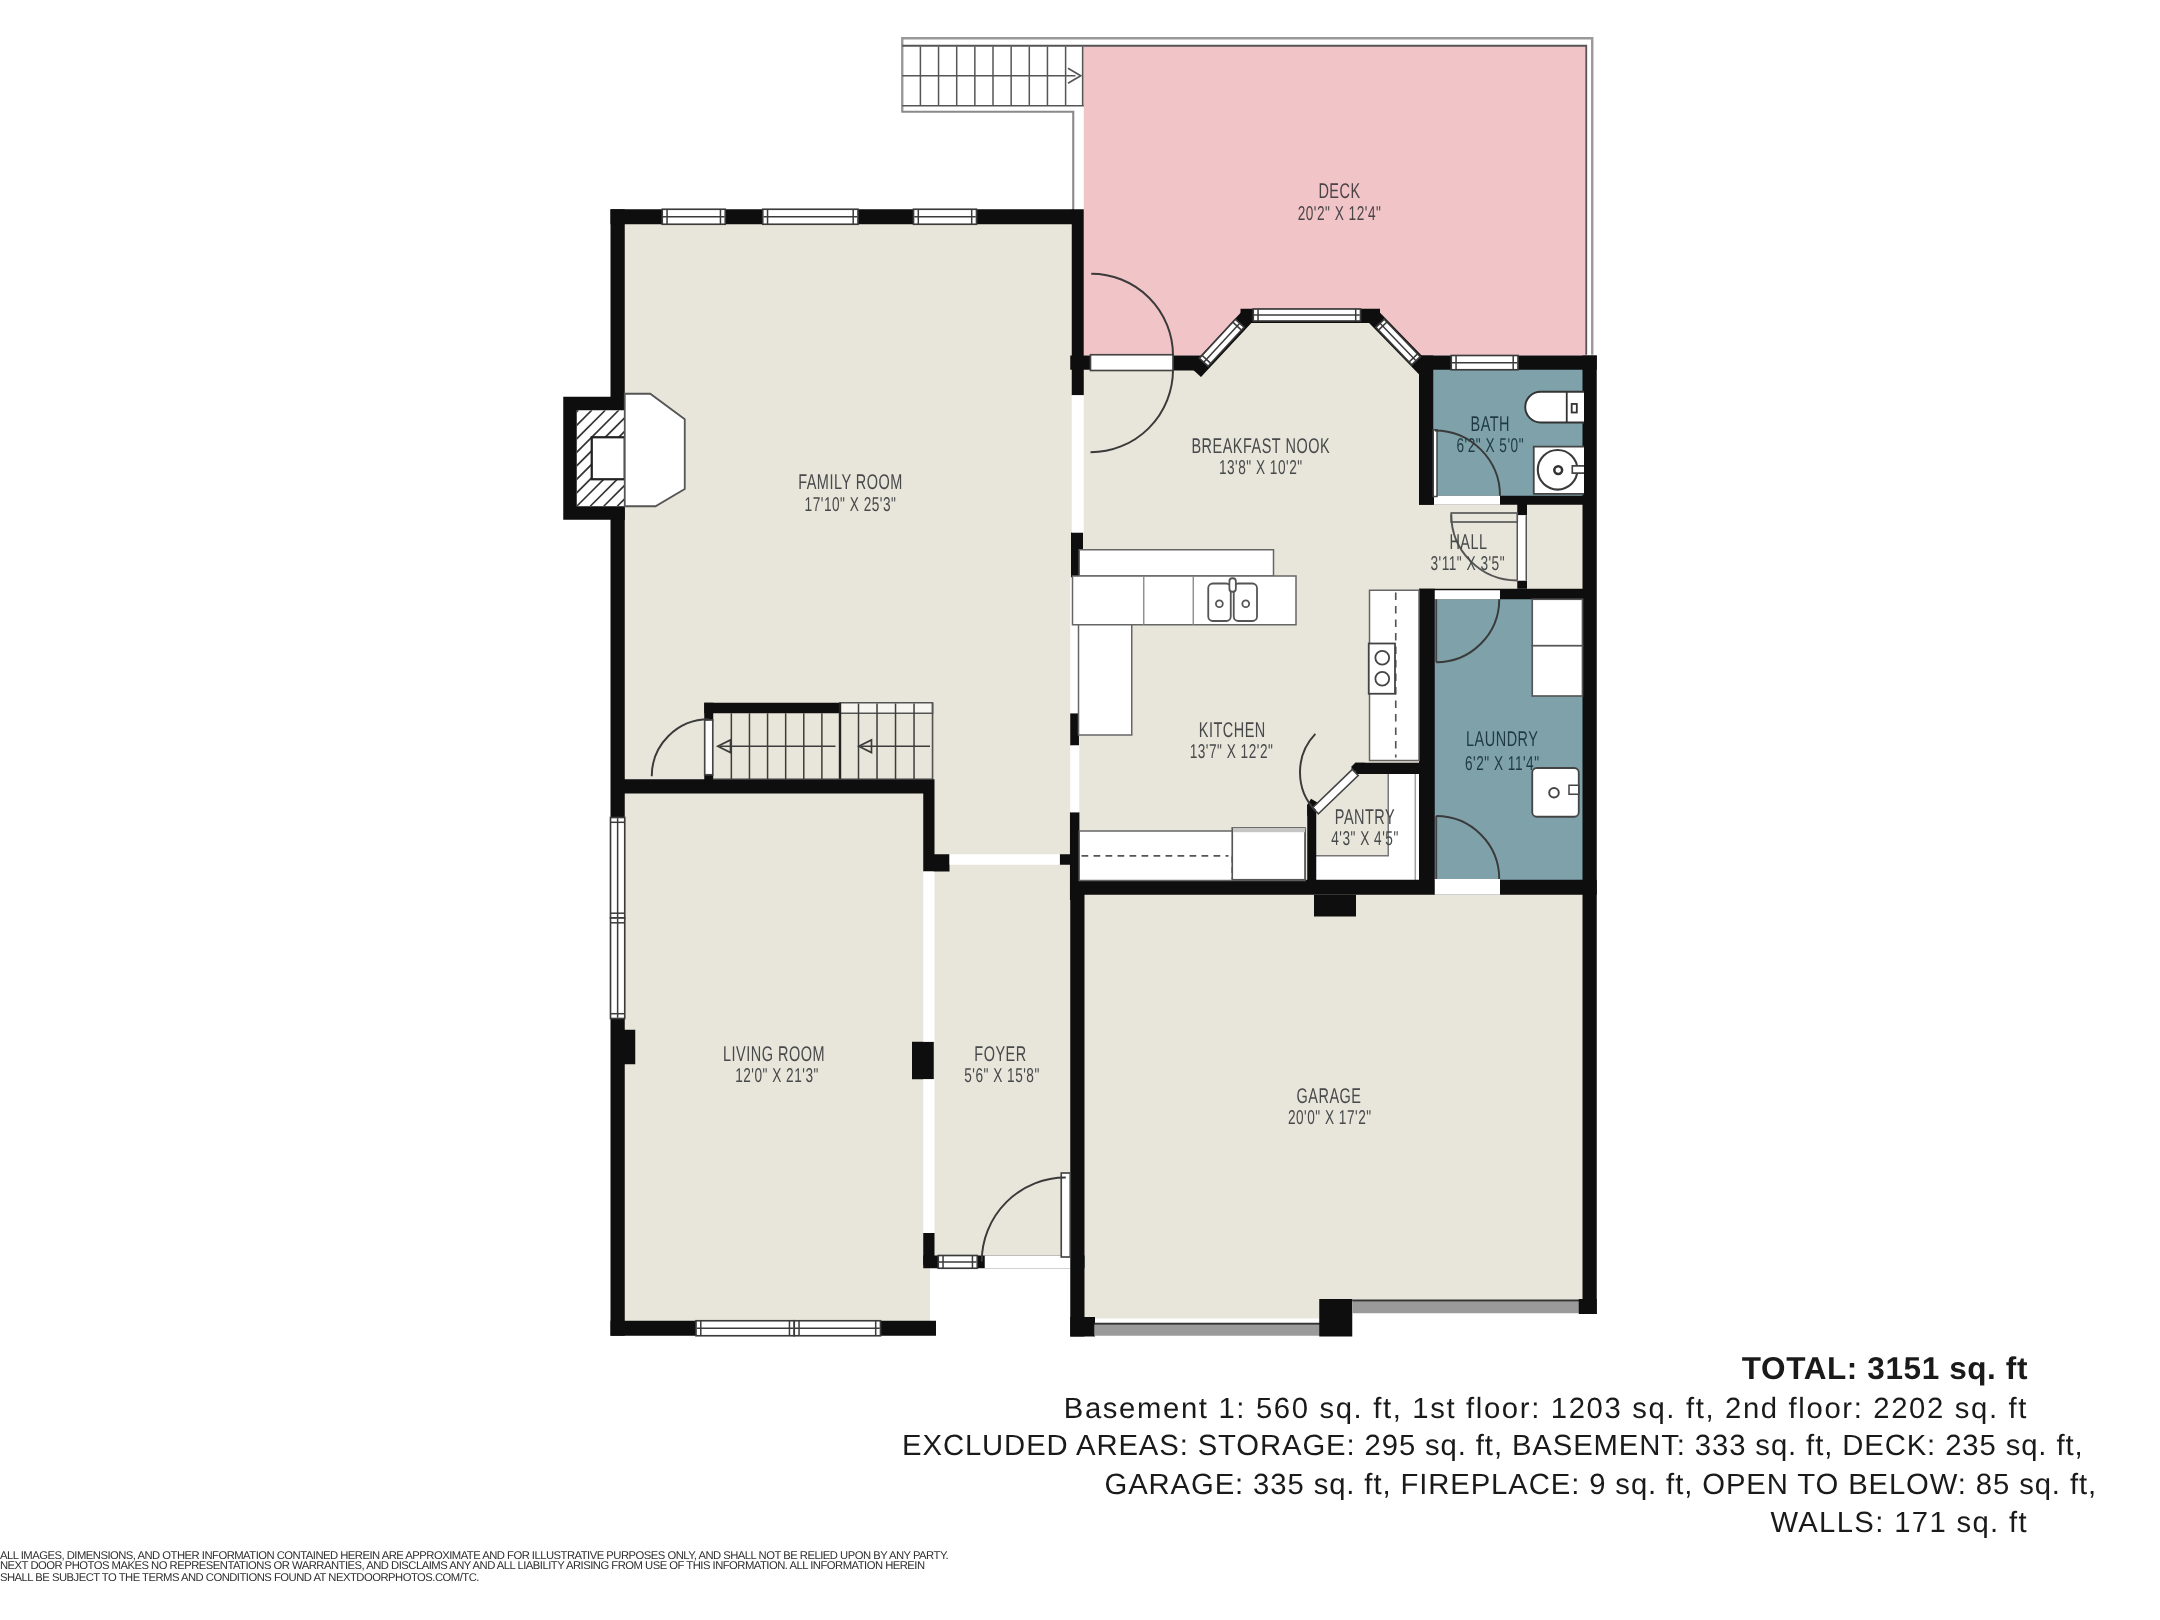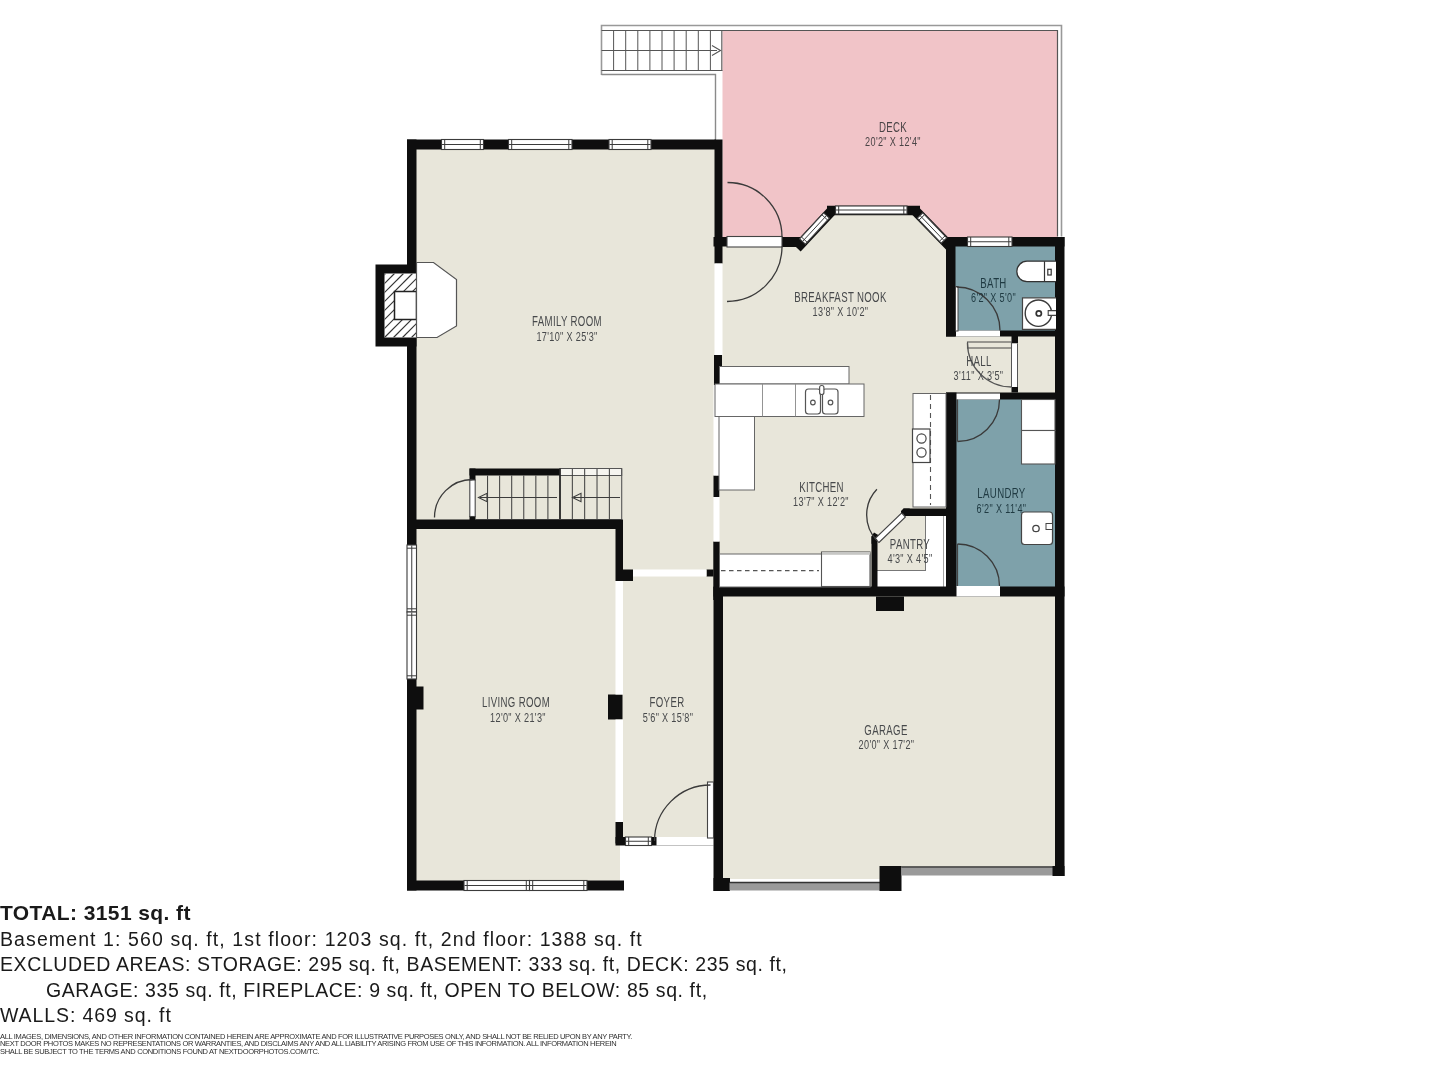--- a/index.html
+++ b/index.html
@@ -1,17 +1,17 @@
 <!DOCTYPE html>
 <html><head>
 <meta charset="utf-8">
 <style>
 html,body{margin:0;padding:0;background:#fff;width:1440px;height:1080px;overflow:hidden;}
 #page{position:relative;width:1440px;height:1080px;font-family:"Liberation Sans",sans-serif;text-decoration:underline;}
-.t{position:absolute;left:0;width:1352px;text-align:left;color:#1a1a1a;}
+.t{position:absolute;left:0;width:1352px;text-align:right;color:#1a1a1a;}
 .fine{position:absolute;left:0;width:1440px;color:#2e2e2e;font-size:7.5px;line-height:7.55px;letter-spacing:-0.045em;}
 </style>
 </head>
 <body>
 <div id="page">
 <svg width="1440" height="1080" viewBox="0 0 1440 1080" xmlns="http://www.w3.org/2000/svg">
 <defs>
 <clipPath id="fpclip">
           <rect x="384.5" y="273.5" width="32" height="64"></rect>
         </clipPath>
@@ -530,22 +530,22 @@
       </g>
 
 <g>
         <text transform="translate(886,735.2) scale(0.68,1)" font-size="14.2" fill="#47494b" font-weight="normal" text-anchor="middle" letter-spacing="0.5" font-family="Liberation Sans, sans-serif">GARAGE</text>
         <text transform="translate(886.5,749) scale(0.68,1)" font-size="13.4" fill="#47494b" font-weight="normal" text-anchor="middle" letter-spacing="0.5" font-family="Liberation Sans, sans-serif">20'0" X 17'2"</text>
       </g>
 </svg>
 
 <div class="t" style="top:900.8px;font-size:21px;font-weight:bold;letter-spacing:0.4px;">TOTAL: 3151 sq. ft</div>
 
-<div class="t" style="top:928.3px;font-size:19.5px;letter-spacing:1.1px;">Basement 1: 560 sq. ft, 1st floor: 1203 sq. ft, 2nd floor: 1388 sq. ft</div>
-
-<div class="t" style="top:953px;font-size:19.5px;letter-spacing:0.6px;">EXCLUDED AREAS: STORAGE: 295 sq. ft, BASEMENT: 333 sq. ft, DECK: 235 sq. ft,</div>
+<div class="t" style="top:928.3px;font-size:19.5px;letter-spacing:1.1px;">Basement 1: 560 sq. ft, 1st floor: 1203 sq. ft, 2nd floor: 2202 sq. ft</div>
+
+<div class="t" style="top:953px;font-size:19.5px;letter-spacing:0.6px;padding-left:37px;">EXCLUDED AREAS: STORAGE: 295 sq. ft, BASEMENT: 333 sq. ft, DECK: 235 sq. ft,</div>
 
 <div class="t" style="top:978.5px;font-size:19.5px;letter-spacing:0.6px;margin-left:46px;">GARAGE: 335 sq. ft, FIREPLACE: 9 sq. ft, OPEN TO BELOW: 85 sq. ft,</div>
 
-<div class="t" style="top:1004px;font-size:19.5px;letter-spacing:0.9px;">WALLS: 469 sq. ft</div>
+<div class="t" style="top:1004px;font-size:19.5px;letter-spacing:0.9px;">WALLS: 171 sq. ft</div>
 
 <div class="fine" style="top:1032.5px;">ALL IMAGES, DIMENSIONS, AND OTHER INFORMATION CONTAINED HEREIN ARE APPROXIMATE AND FOR ILLUSTRATIVE PURPOSES ONLY, AND SHALL NOT BE RELIED UPON BY ANY PARTY.<br>NEXT DOOR PHOTOS MAKES NO REPRESENTATIONS OR WARRANTIES, AND DISCLAIMS ANY AND ALL LIABILITY ARISING FROM USE OF THIS INFORMATION. ALL INFORMATION HEREIN<br>SHALL BE SUBJECT TO THE TERMS AND CONDITIONS FOUND AT NEXTDOORPHOTOS.COM/TC.</div>
 </div>
 
 </body></html>

